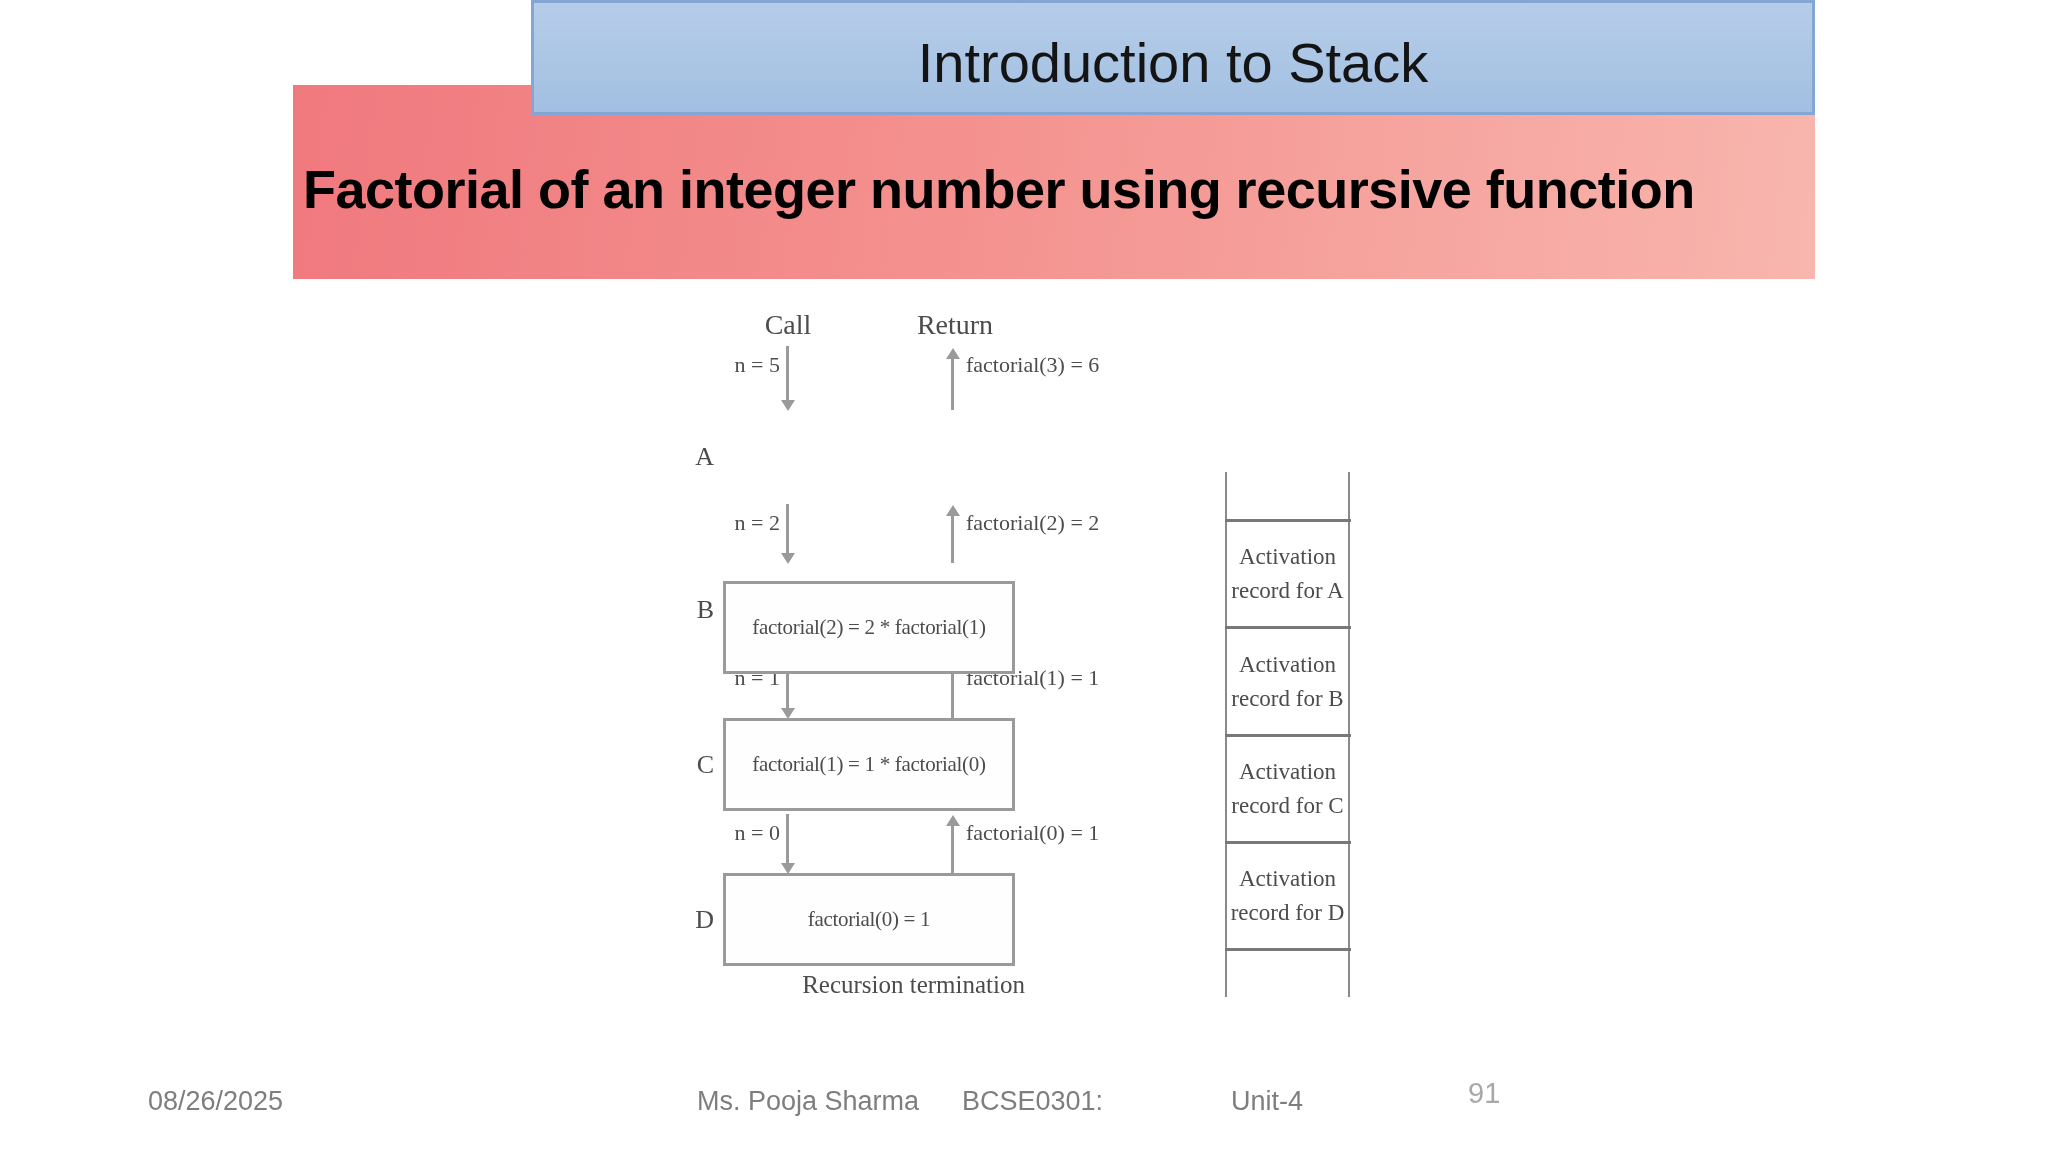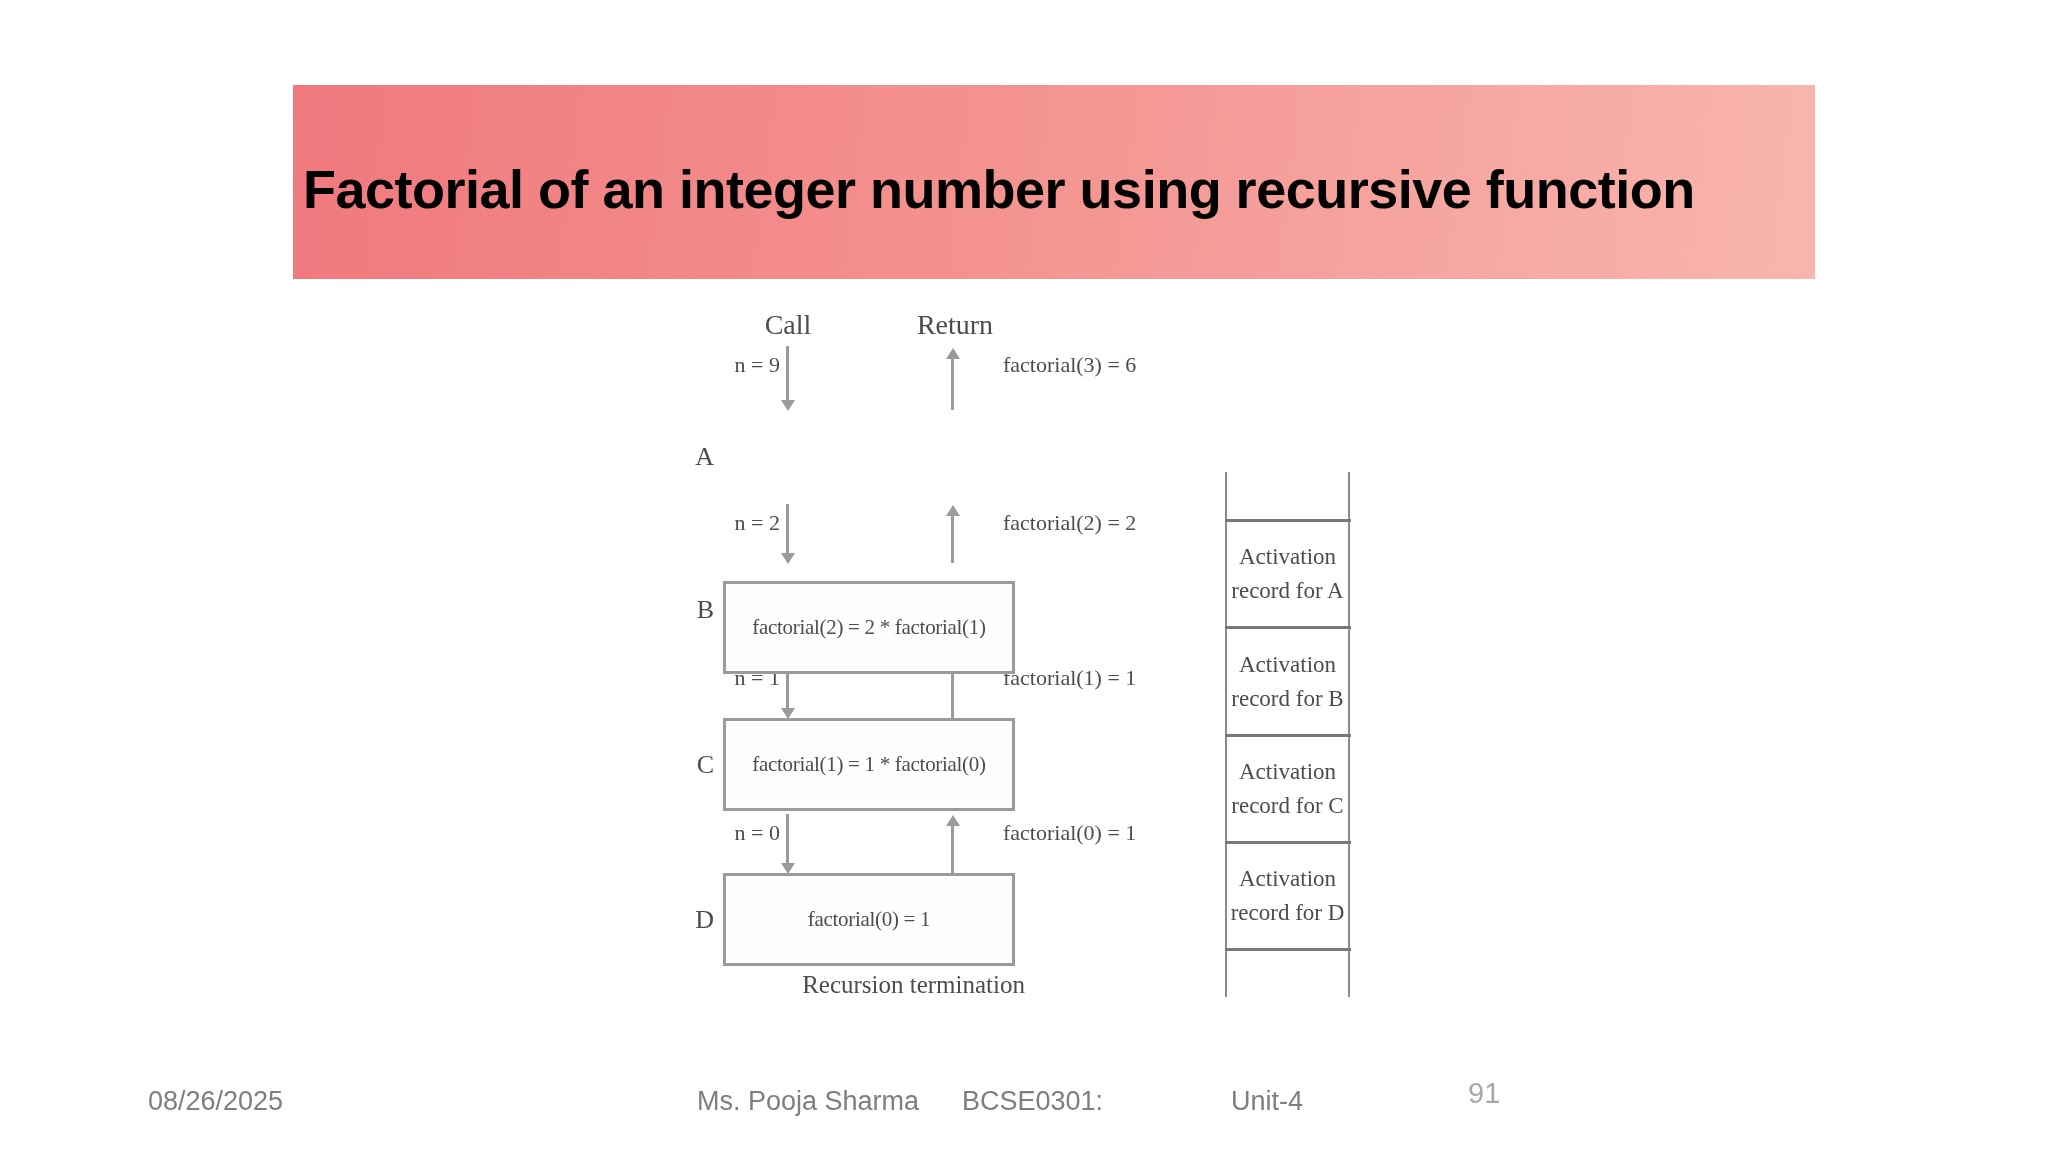--- a/index.html
+++ b/index.html
@@ -40,21 +40,21 @@
   
   .diagram{
     position:absolute;left:0;top:0;width:2048px;height:1152px;z-index:1;
     font-family:"Liberation Serif",serif;color:var(--diagram-ink);
     filter:blur(0.4px);
   }
   .dg-text{position:absolute;}
   .hdr{font-size:28px;text-align:center;width:120px;}
   .gap-label{font-size:22px;height:26px;line-height:26px;}
   .gap-call{left:662px;width:118px;text-align:right;}
-  .gap-return{left:966px;width:240px;text-align:left;margin-left:37px;}
+  .gap-return{left:966px;width:240px;text-align:left;}
   .vline{position:absolute;width:3px;background:var(--diagram-line);}
   .arr{position:absolute;width:0;height:0;border-left:7px solid transparent;border-right:7px solid transparent;}
   .arr-down{border-top:11px solid var(--diagram-line);}
   .arr-up{border-bottom:11px solid var(--diagram-line);}
   .rbox{
     position:absolute;left:723px;width:292px;height:93px;box-sizing:border-box;
     border:3px solid var(--diagram-line);background:#fefefe;
     display:flex;align-items:center;justify-content:center;
     font-size:21px;letter-spacing:-0.3px;
   }
@@ -79,20 +79,23 @@
 </style>
 </head>
 <body>
 
 <div class="slide">
 
   <div class="banner-pink">
     <div class="subtitle">Factorial of an integer number using recursive function</div>
   </div>
 
+  <div class="banner-blue">
+    <div class="title">Introduction to Stack</div>
+  </div>
 
   <div class="diagram">
 
     <div class="dg-text hdr" style="left:728px;top:309px;">Call</div>
     <div class="dg-text hdr" style="left:895px;top:309px;">Return</div>
 
     <div class="vline" style="left:786px;top:346px;height:55px;"></div>
     <div class="arr arr-down" style="left:781px;top:400px;"></div>
     <div class="vline" style="left:786px;top:504px;height:50px;"></div>
     <div class="arr arr-down" style="left:781px;top:553px;"></div>
@@ -103,21 +106,21 @@
 
     <div class="arr arr-up" style="left:946px;top:348px;"></div>
     <div class="vline" style="left:951px;top:358px;height:52px;"></div>
     <div class="arr arr-up" style="left:946px;top:505px;"></div>
     <div class="vline" style="left:951px;top:515px;height:48px;"></div>
     <div class="arr arr-up" style="left:946px;top:660px;"></div>
     <div class="vline" style="left:951px;top:670px;height:48px;"></div>
     <div class="arr arr-up" style="left:946px;top:815px;"></div>
     <div class="vline" style="left:951px;top:825px;height:48px;"></div>
 
-    <div class="dg-text gap-label gap-call" style="top:352px;">n = 9</div>
+    <div class="dg-text gap-label gap-call" style="top:352px;">n = 5</div>
     <div class="dg-text gap-label gap-return" style="top:352px;">factorial(3) = 6</div>
     <div class="dg-text gap-label gap-call" style="top:510px;">n = 2</div>
     <div class="dg-text gap-label gap-return" style="top:510px;">factorial(2) = 2</div>
     <div class="dg-text gap-label gap-call" style="top:665px;">n = 1</div>
     <div class="dg-text gap-label gap-return" style="top:665px;">factorial(1) = 1</div>
     <div class="dg-text gap-label gap-call" style="top:820px;">n = 0</div>
     <div class="dg-text gap-label gap-return" style="top:820px;">factorial(0) = 1</div>
 
     <div class="box-letter" style="top:410px;">A</div>
     <div class="box-letter" style="top:563px;">B</div>

